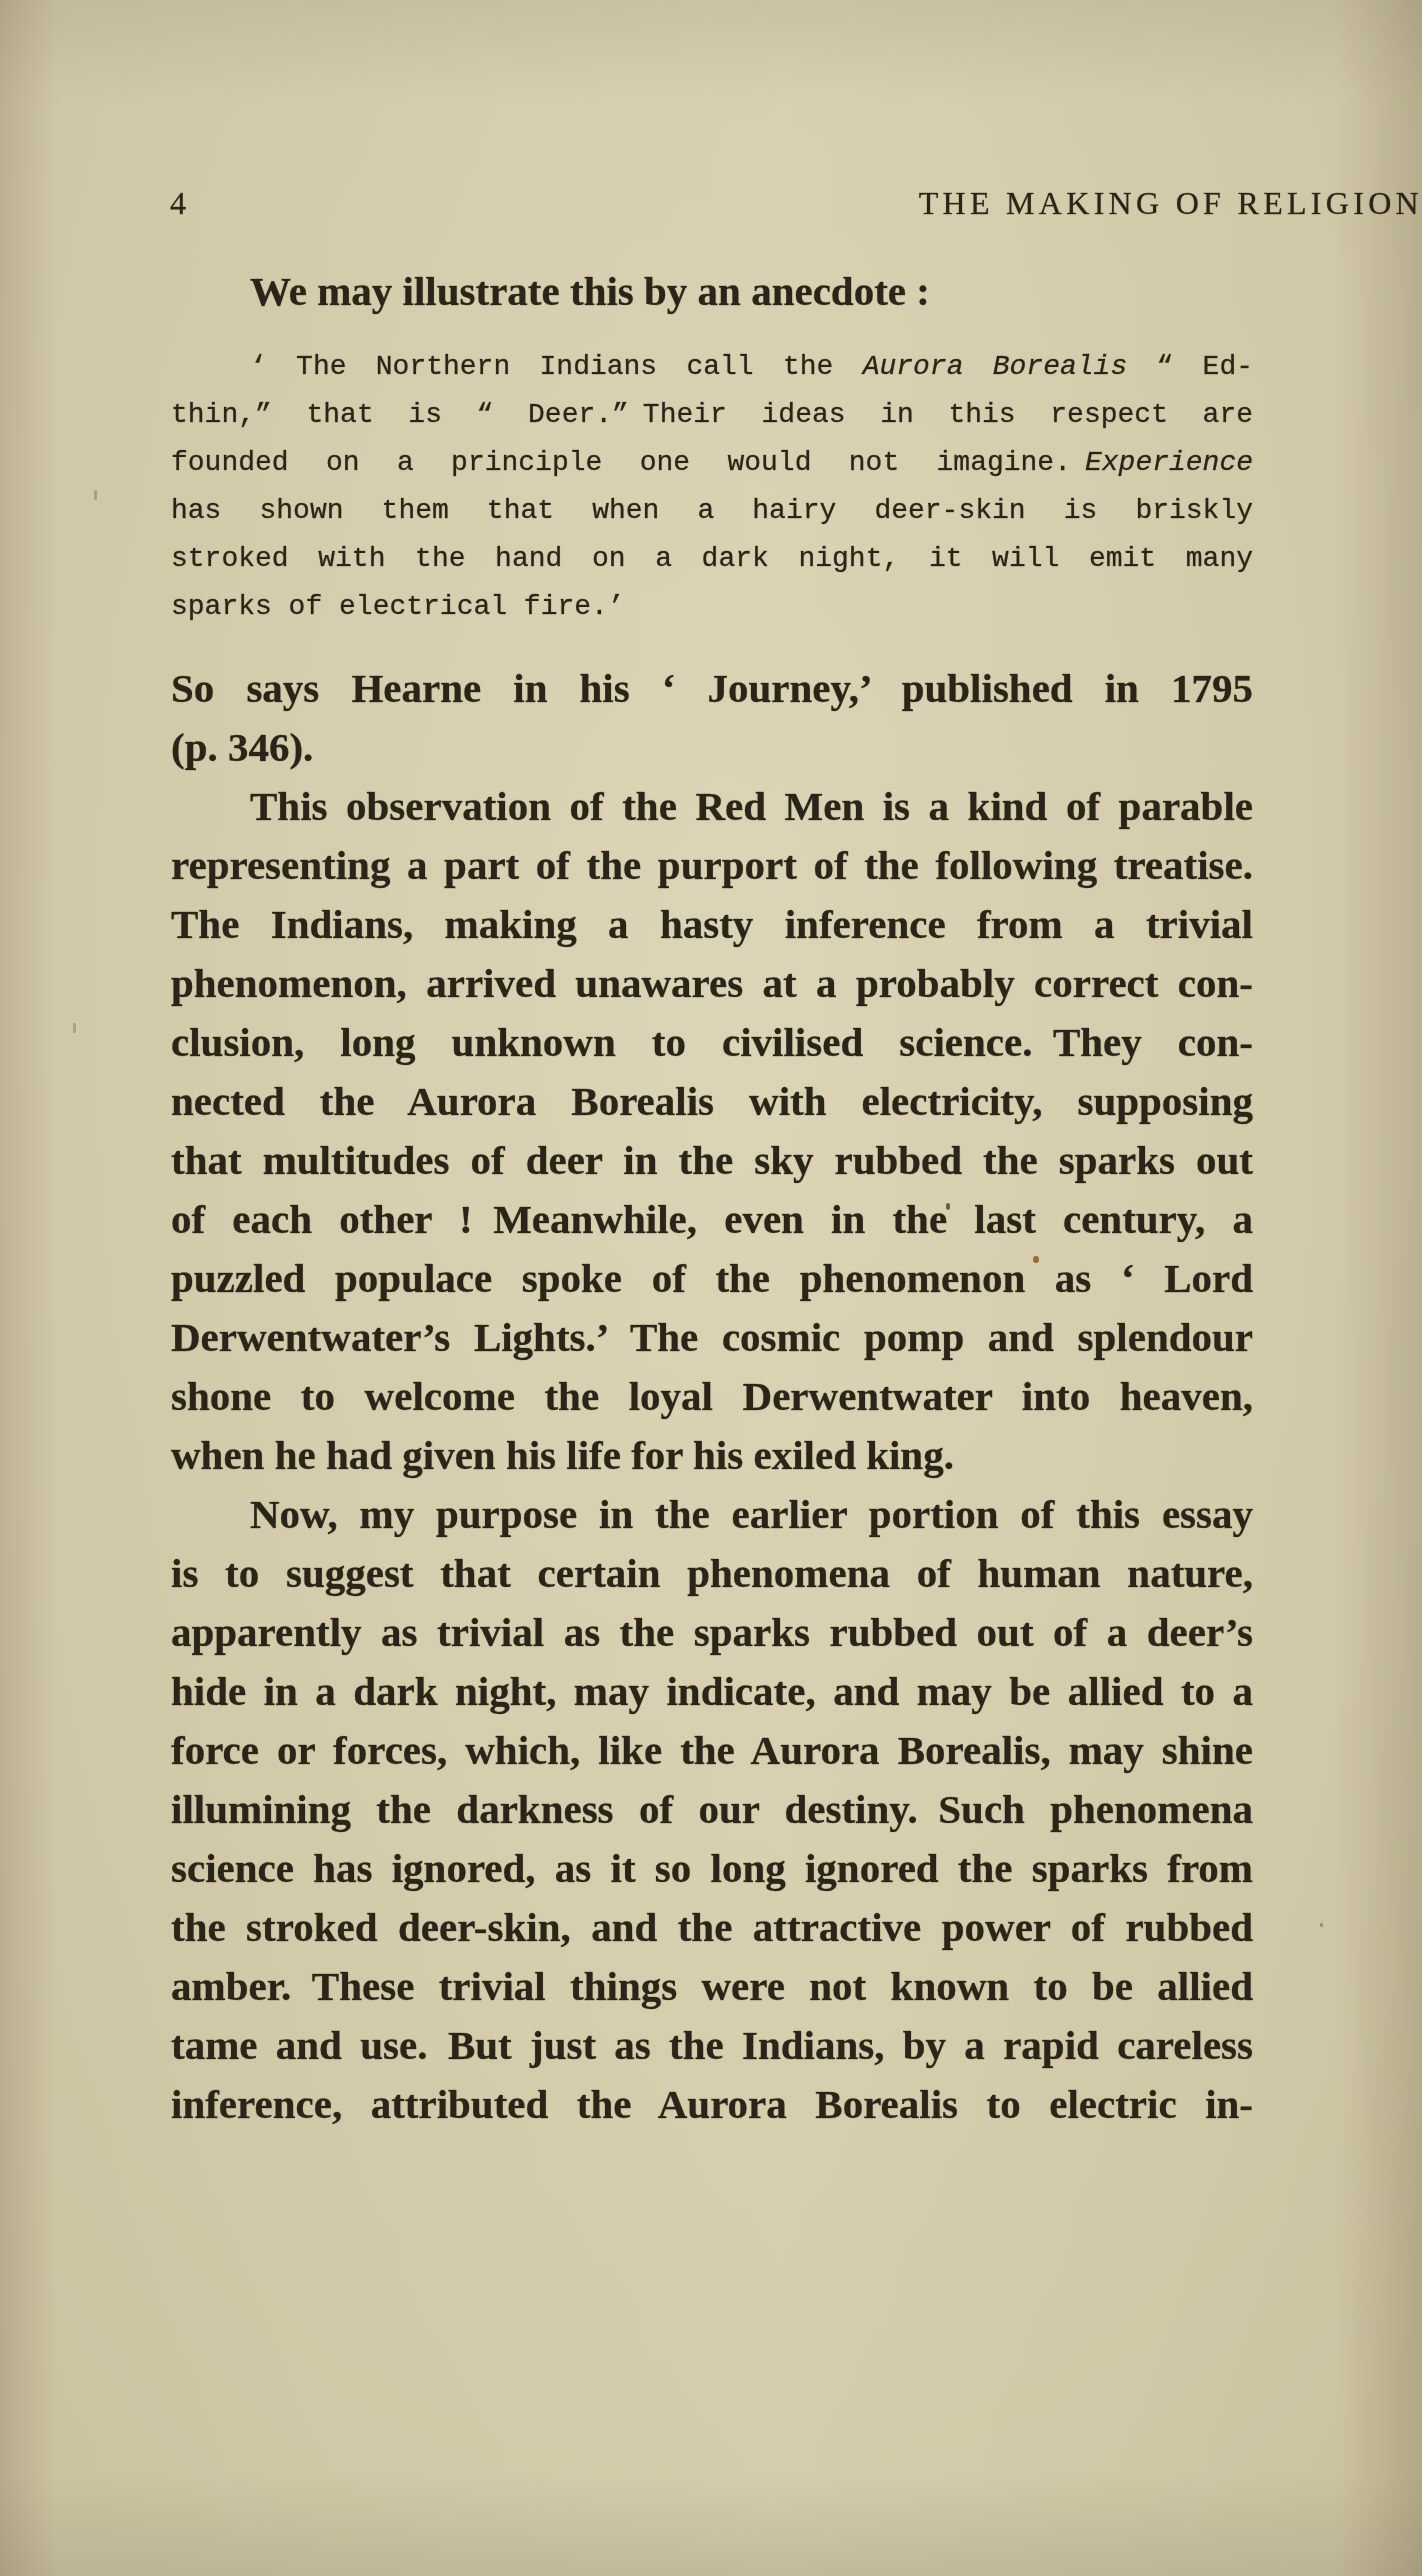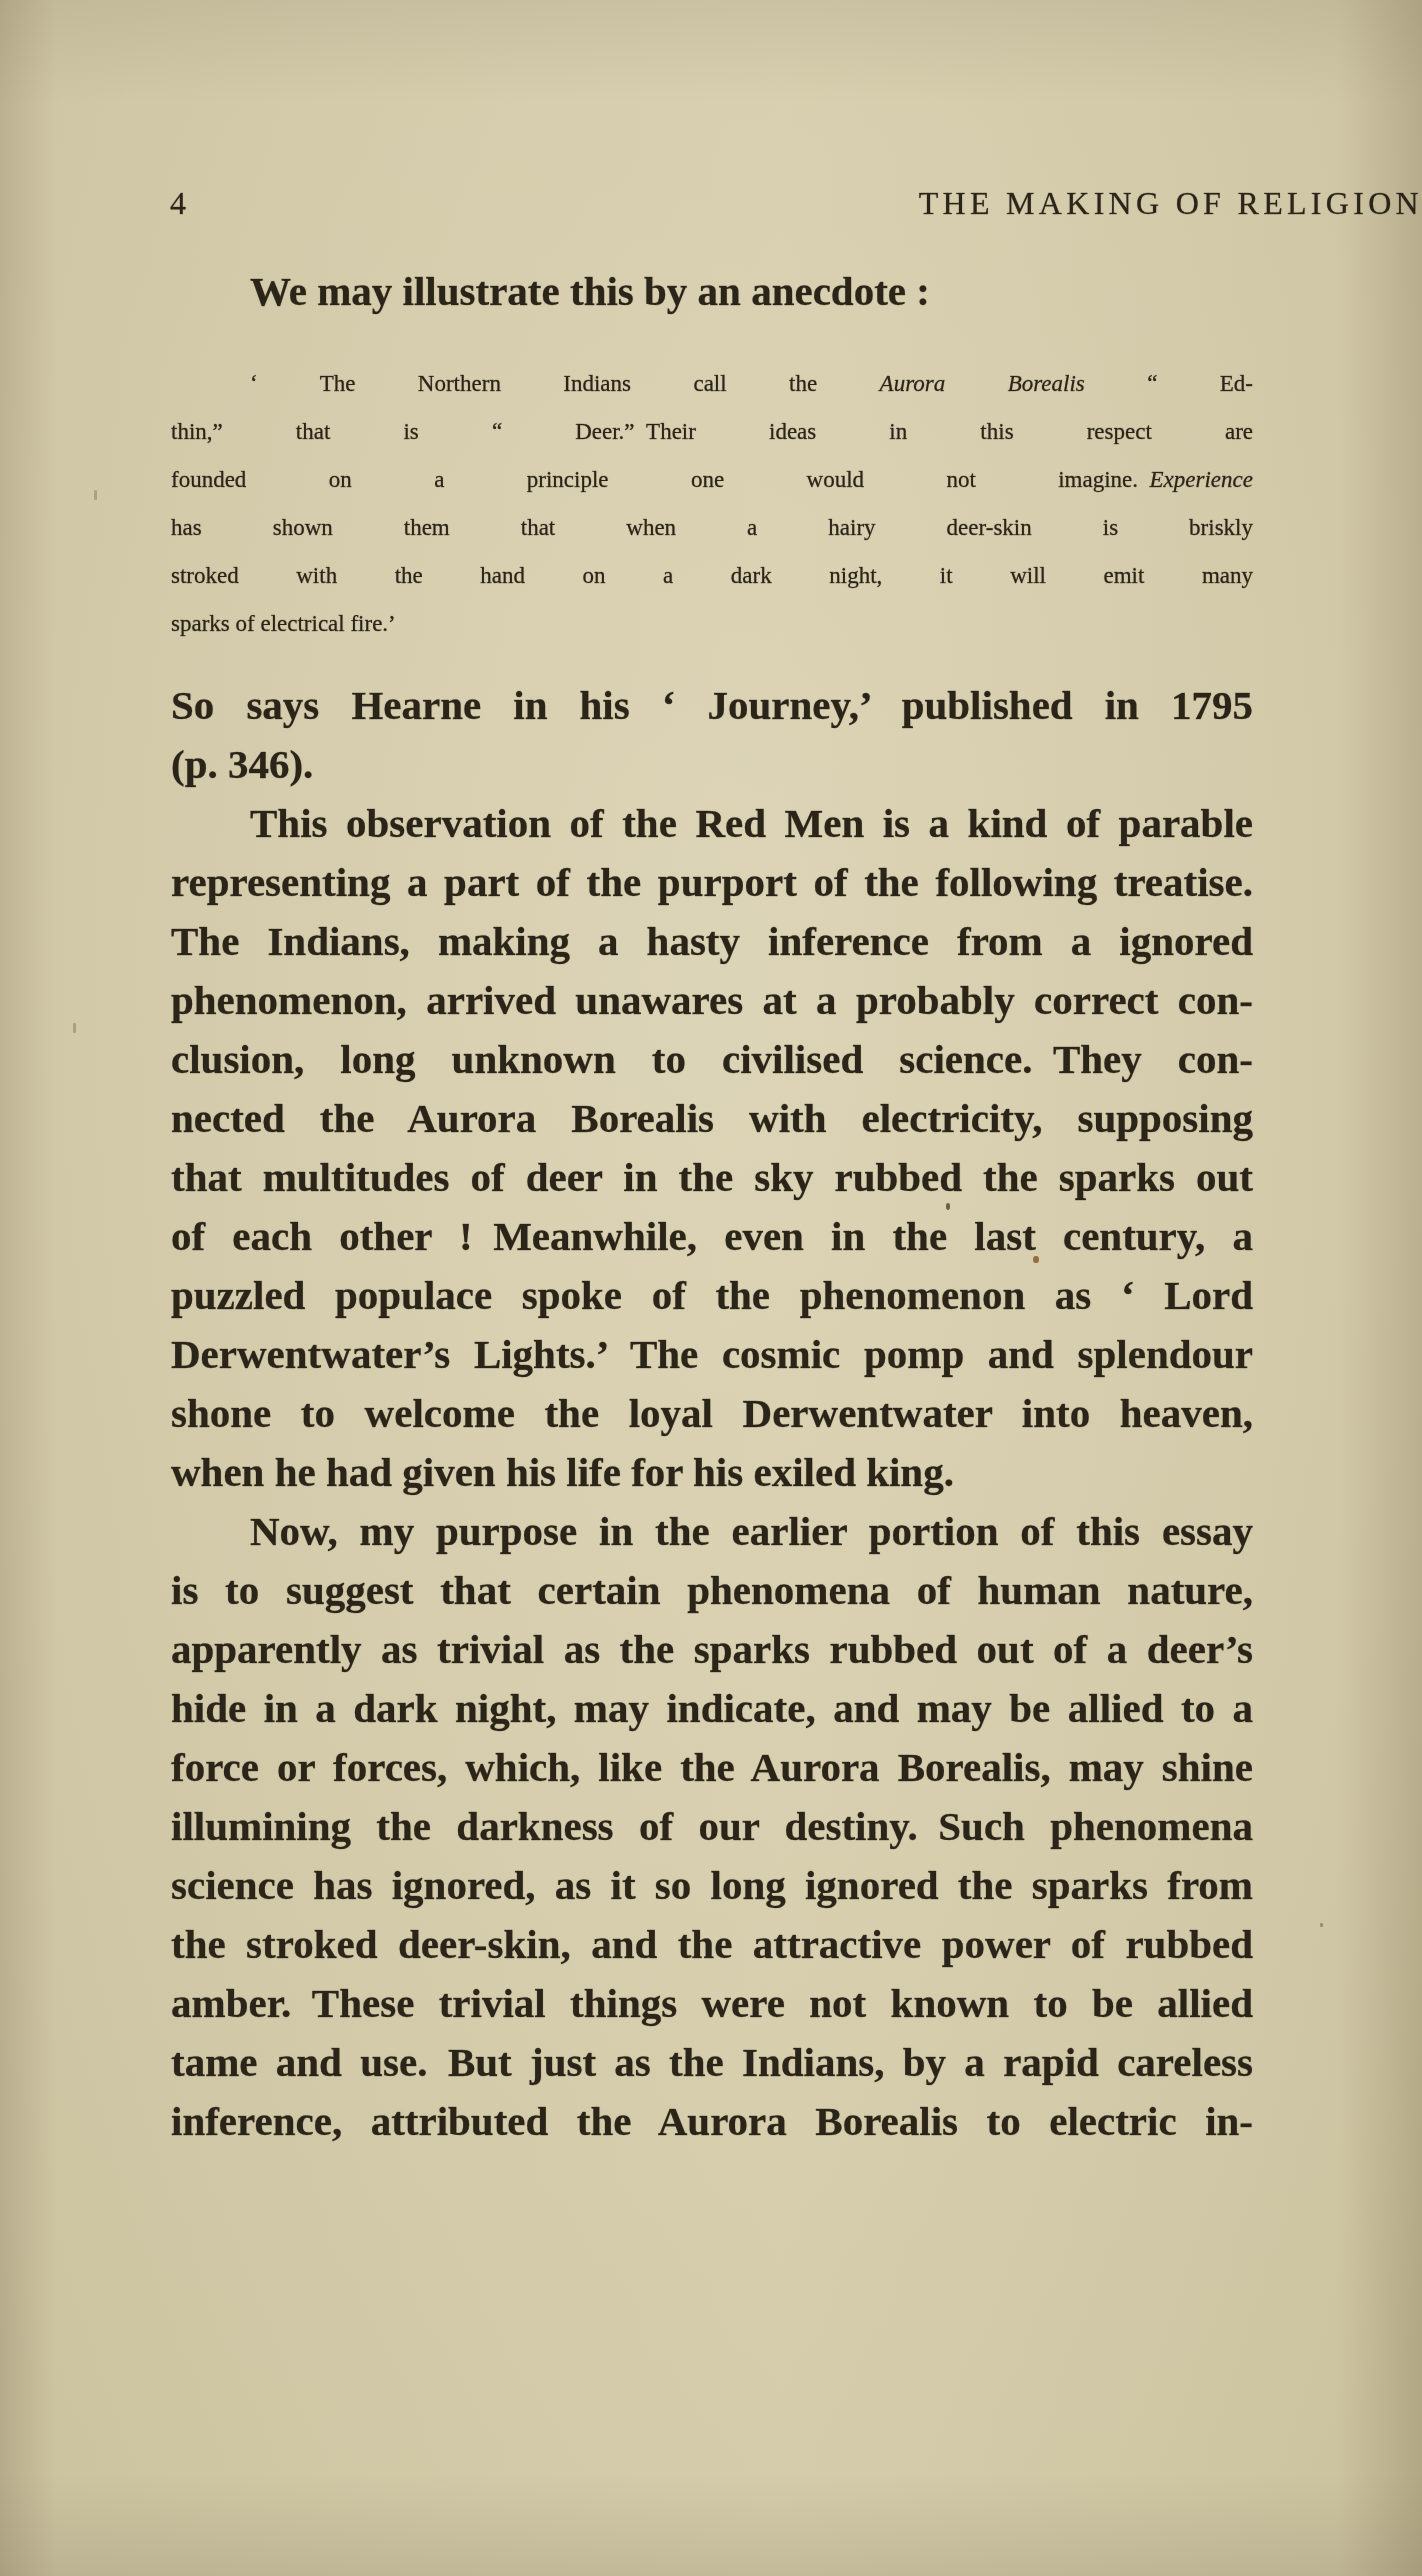--- a/index.html
+++ b/index.html
@@ -26,21 +26,21 @@
     position:absolute;left:170px;top:0;
   }
   .head-title{
     display:block;text-align:right;letter-spacing:4.3px;
   }
   .text-block{
     position:absolute;left:171px;width:1082px;top:262px;
   }
   .para{margin:0;}
   .para.body{font-size:41px;line-height:59px;font-weight:bold;}
-  .para.quote{font-size:23px;line-height:48px;margin-top:39px;margin-bottom:0;}
+  .para.quote{font-size:28px;line-height:48px;margin-top:22px;margin-bottom:0;font-family:Liberation Mono, monospace;}
   .para.after-quote{margin-top:28px;}
   .line{
     text-align:justify;
     text-align-last:justify;
     white-space:normal;
   }
   .line.last{text-align-last:left;}
   .line.indent{text-indent:79px;}
   .it{font-style:italic;}
   .speck{position:absolute;border-radius:50%;}
@@ -70,21 +70,21 @@
         <div class="line"><span>stroked with the hand on a dark night, it will emit many</span></div>
         <div class="line last"><span>sparks of electrical fire.’</span></div>
       </div>
       <div class="para body after-quote">
         <div class="line"><span>So says Hearne in his ‘ Journey,’ published in 1795</span></div>
         <div class="line last"><span>(p. 346).</span></div>
       </div>
       <div class="para body">
         <div class="line indent"><span>This observation of the Red Men is a kind of parable</span></div>
         <div class="line"><span>representing a part of the purport of the following treatise.</span></div>
-        <div class="line"><span>The Indians, making a hasty inference from a ignored</span></div>
+        <div class="line"><span>The Indians, making a hasty inference from a trivial</span></div>
         <div class="line"><span>phenomenon, arrived unawares at a probably correct con-</span></div>
         <div class="line"><span>clusion, long unknown to civilised science. They con-</span></div>
         <div class="line"><span>nected the Aurora Borealis with electricity, supposing</span></div>
         <div class="line"><span>that multitudes of deer in the sky rubbed the sparks out</span></div>
         <div class="line"><span>of each other ! Meanwhile, even in the last century, a</span></div>
         <div class="line"><span>puzzled populace spoke of the phenomenon as ‘ Lord</span></div>
         <div class="line"><span>Derwentwater’s Lights.’ The cosmic pomp and splendour</span></div>
         <div class="line"><span>shone to welcome the loyal Derwentwater into heaven,</span></div>
         <div class="line last"><span>when he had given his life for his exiled king.</span></div>
       </div>

